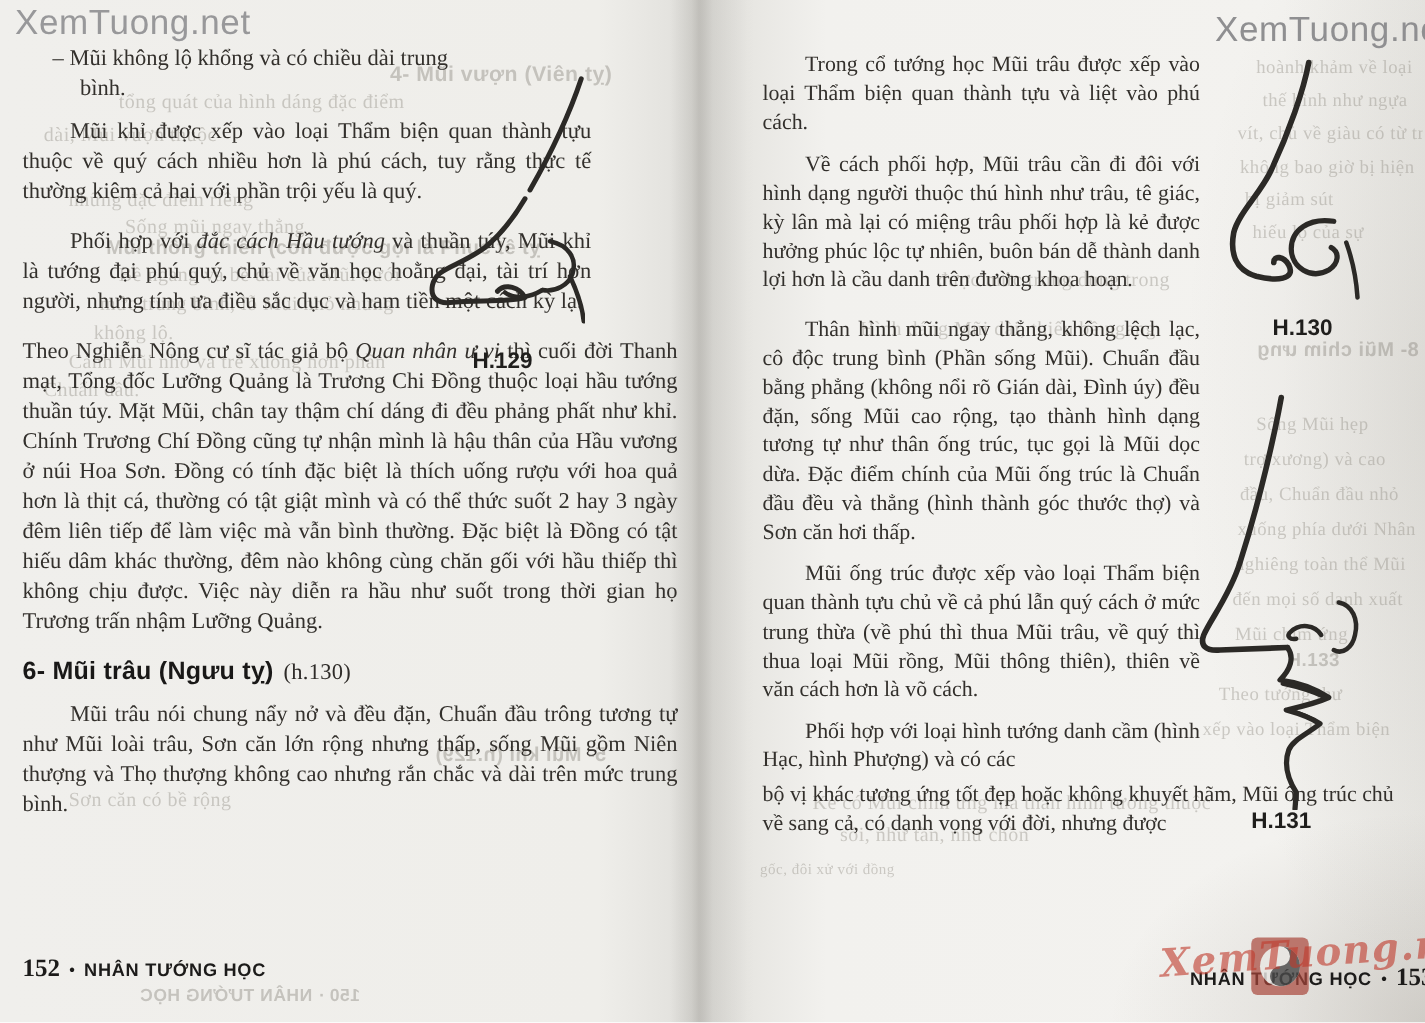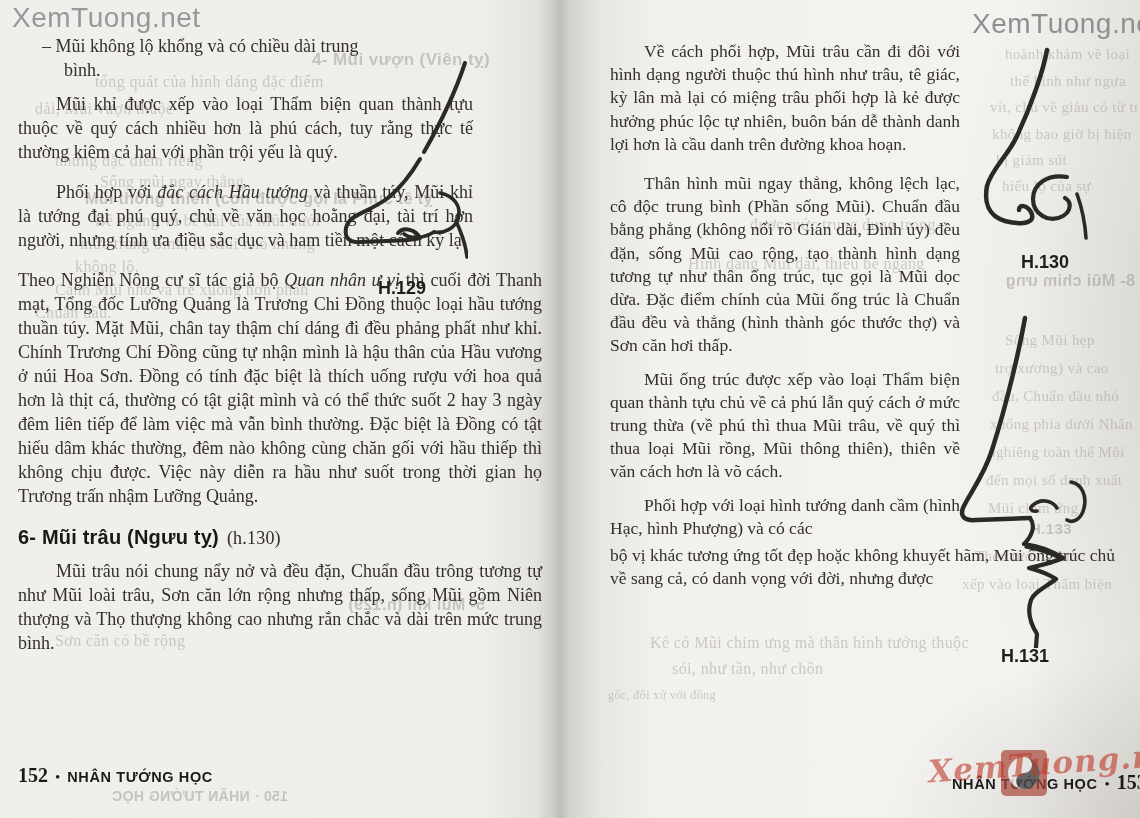--- a/index.html
+++ b/index.html
@@ -88,35 +88,36 @@
       <span class="ghost" style="left: 35px; top: 304px; width: 140px; font-size: 16px;">Chuẩn đầu.</span>
       <span class="ghost ghost-b" style="left: 300px; top: 596px; width: 185px; font-size: 16px; transform: scaleX(-1);">5- Mũi khỉ (h.129)</span>
       <span class="ghost" style="left: 55px; top: 632px; width: 220px; font-size: 16px;">Sơn căn có bề rộng</span>
       <span class="ghost ghost-b" style="left: 38px; top: 788px; width: 250px; font-size: 14px; transform: scaleX(-1);">150 · NHÂN TƯỚNG HỌC</span>
     </div>
 
   <div style="position:absolute;inset:0;">
     <div class="wm wm-right">XemTuong.net</div>
 
     <div class="flow flow-right">
+      <p class="para rp-n">Trong cổ tướng học Mũi trâu được xếp vào loại Thẩm biện quan thành tựu và liệt vào phú cách.</p>
       <p class="para rp-n2">Về cách phối hợp, Mũi trâu cần đi đôi với hình dạng người thuộc thú hình như trâu, tê giác, kỳ lân mà lại có miệng trâu phối hợp là kẻ được hưởng phúc lộc tự nhiên, buôn bán dễ thành danh lợi hơn là cầu danh trên đường khoa hoạn.</p>
       <p class="para rp-n">Thân hình mũi ngay thẳng, không lệch lạc, cô độc trung bình (Phần sống Mũi). Chuẩn đầu bằng phẳng (không nổi rõ Gián dài, Đình úy) đều đặn, sống Mũi cao rộng, tạo thành hình dạng tương tự như thân ống trúc, tục gọi là Mũi dọc dừa. Đặc điểm chính của Mũi ống trúc là Chuẩn đầu đều và thẳng (hình thành góc thước thợ) và Sơn căn hơi thấp.</p>
       <p class="para rp-n">Mũi ống trúc được xếp vào loại Thẩm biện quan thành tựu chủ về cả phú lẫn quý cách ở mức trung thừa (về phú thì thua Mũi trâu, về quý thì thua loại Mũi rồng, Mũi thông thiên), thiên về văn cách hơn là võ cách.</p>
       <p class="para rp-n3">Phối hợp với loại hình tướng danh cầm (hình Hạc, hình Phượng) và có các</p>
       <p class="para rp-w">bộ vị khác tương ứng tốt đẹp hoặc không khuyết hãm, Mũi ống trúc chủ về sang cả, có danh vọng với đời, nhưng được</p>
     </div>
 
     <figure style="left:975px;top:44px;">
       <svg width="120" height="206" viewBox="0 0 120 206">
         <path class="sketch" stroke-width="4.5" d="M72,6 C68,28 56,62 42,92 C34,110 16,126 12,142 C9,158 13,172 30,177 C46,181 62,180 56,168 C52,161 44,160 44,166"></path>
         <path class="sketch" stroke-width="4.2" d="M92,133 C72,130 58,140 58,155 C58,170 74,180 88,172 C96,167 97,158 90,154"></path>
         <path class="sketch" stroke-width="3.6" d="M102,150 C107,164 110,178 111,194"></path>
       </svg>
     </figure>
-    <div class="fig-label" style="left:1000px;top:252px;width:90px;">H.130</div>
+    <div class="fig-label" style="left:976px;top:252px;width:90px;text-align:right;">H.130</div>
 
     <figure style="left:946px;top:300px;">
       <svg width="168" height="348" viewBox="0 0 168 348">
         <path class="sketch" stroke-width="4.5" d="M79,18 C74,46 62,100 46,150 C38,176 22,196 17,208 C14,216 18,221 30,220 L84,218"></path>
         <path class="sketch" stroke-width="4.2" d="M84,218 C90,226 86,236 78,244 C94,246 108,252 117,258 C106,263 92,266 83,268 C94,271 104,275 110,279 C100,287 88,292 85,300 C80,314 86,326 91,334 L90,347"></path>
         <path class="sketch" stroke-width="3.2" d="M80,247 C94,250 106,254 114,258"></path>
         <path class="sketch" stroke-width="3.2" d="M85,268 C95,271 103,274 108,278"></path>
         <path class="sketch" stroke-width="3.6" d="M111,208 C106,200 94,198 86,206 C83,209 86,212 91,211"></path>
         <path class="sketch" stroke-width="3.6" d="M125,182 C136,184 141,196 138,208 C136,218 128,224 121,220"></path>
       </svg>

